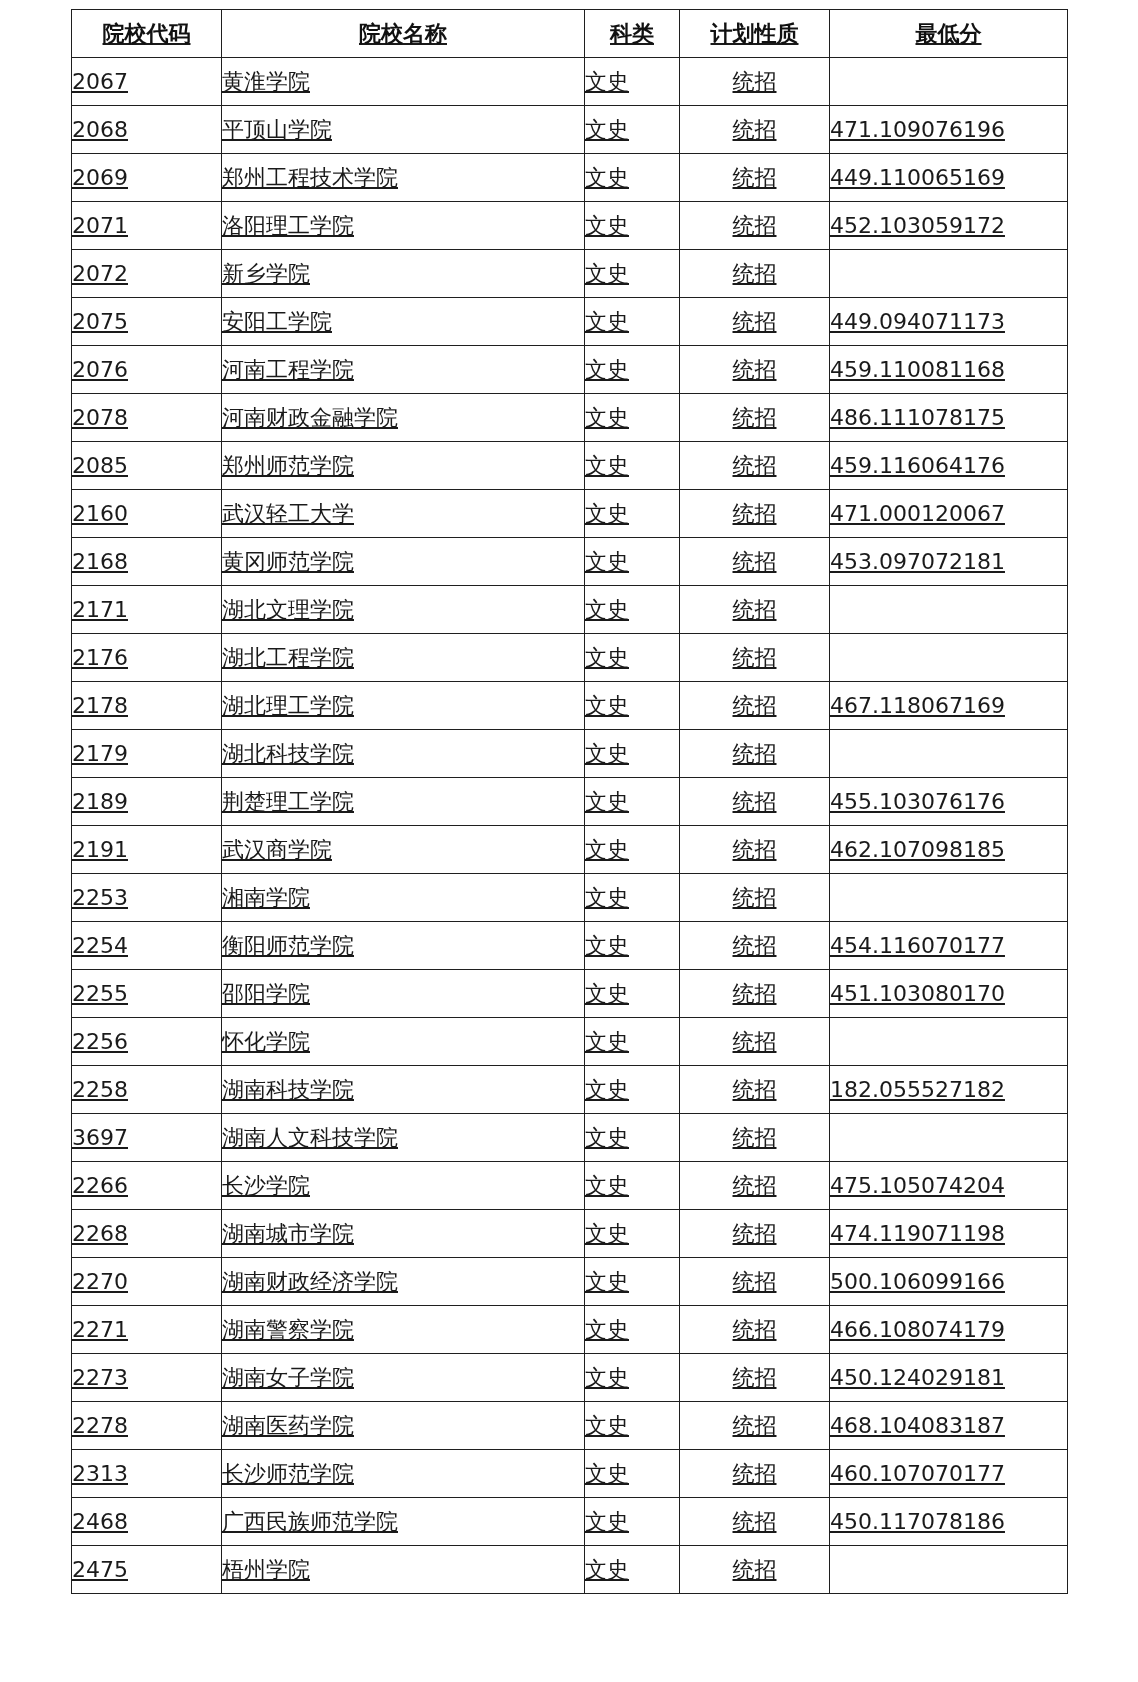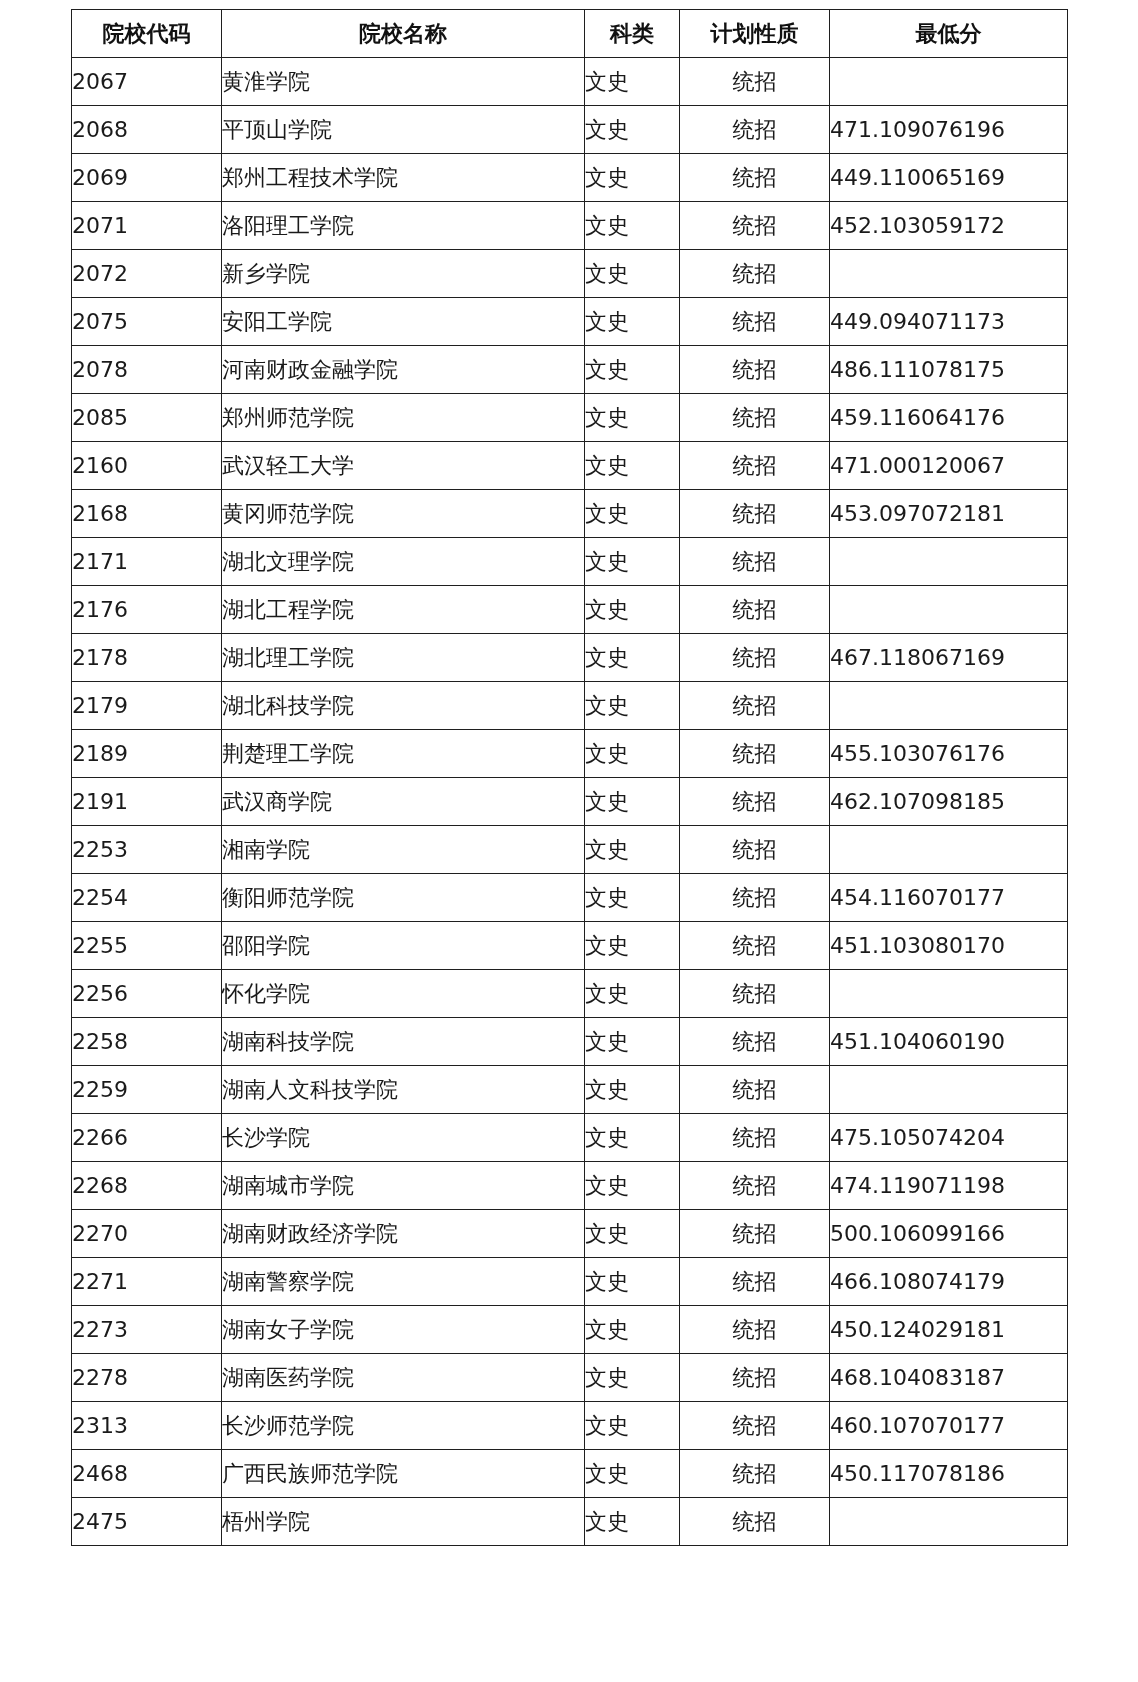--- a/index.html
+++ b/index.html
@@ -12,20 +12,21 @@
       height: 1682px;
       position: relative;
       overflow: hidden;
       font-family: "DejaVu Sans", "Liberation Sans", sans-serif;
       color: #1a1a1a;
     }
     .sheet {
       position: absolute;
       left: 71px;
       top: 9px;
+      text-decoration: underline;
     }
     table.scores {
       border-collapse: collapse;
       table-layout: fixed;
       width: 996px;
     }
     table.scores col.c-code  { width: 150px; }
     table.scores col.c-name  { width: 363px; }
     table.scores col.c-type  { width: 95px; }
     table.scores col.c-plan  { width: 150px; }
@@ -109,20 +110,27 @@
           <td class="score"></td>
         </tr>
         <tr>
           <td class="code">2075</td>
           <td class="name">安阳工学院</td>
           <td class="type">文史</td>
           <td class="plan">统招</td>
           <td class="score">449.094071173</td>
         </tr>
         <tr>
+          <td class="code">2076</td>
+          <td class="name">河南工程学院</td>
+          <td class="type">文史</td>
+          <td class="plan">统招</td>
+          <td class="score">459.110081168</td>
+        </tr>
+        <tr>
           <td class="code">2078</td>
           <td class="name">河南财政金融学院</td>
           <td class="type">文史</td>
           <td class="plan">统招</td>
           <td class="score">486.111078175</td>
         </tr>
         <tr>
           <td class="code">2085</td>
           <td class="name">郑州师范学院</td>
           <td class="type">文史</td>
@@ -211,24 +219,24 @@
           <td class="name">怀化学院</td>
           <td class="type">文史</td>
           <td class="plan">统招</td>
           <td class="score"></td>
         </tr>
         <tr>
           <td class="code">2258</td>
           <td class="name">湖南科技学院</td>
           <td class="type">文史</td>
           <td class="plan">统招</td>
-          <td class="score">451.104060190</td>
-        </tr>
-        <tr>
-          <td class="code">2259</td>
+          <td class="score">182.055527182</td>
+        </tr>
+        <tr>
+          <td class="code">3697</td>
           <td class="name">湖南人文科技学院</td>
           <td class="type">文史</td>
           <td class="plan">统招</td>
           <td class="score"></td>
         </tr>
         <tr>
           <td class="code">2266</td>
           <td class="name">长沙学院</td>
           <td class="type">文史</td>
           <td class="plan">统招</td>

